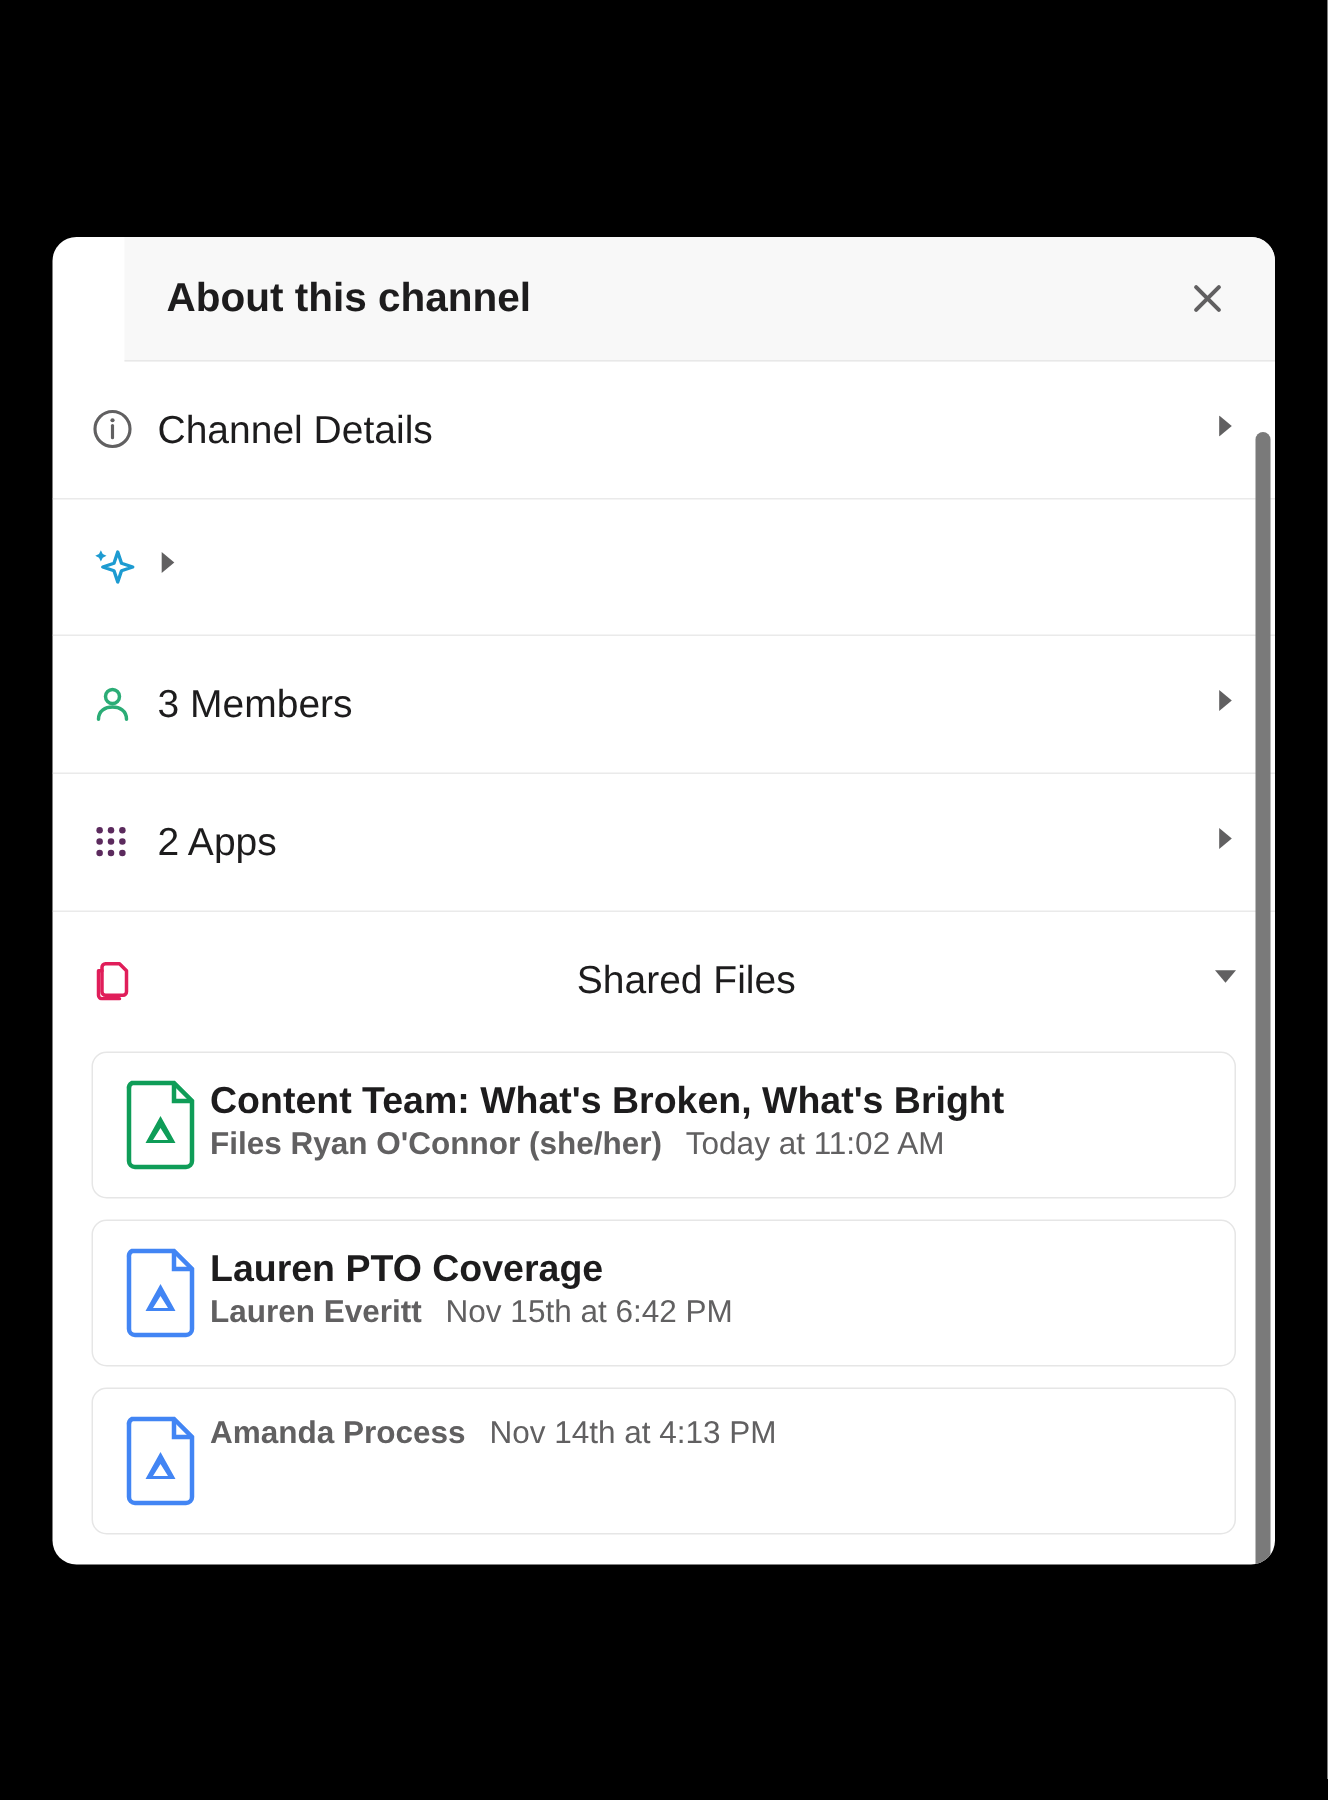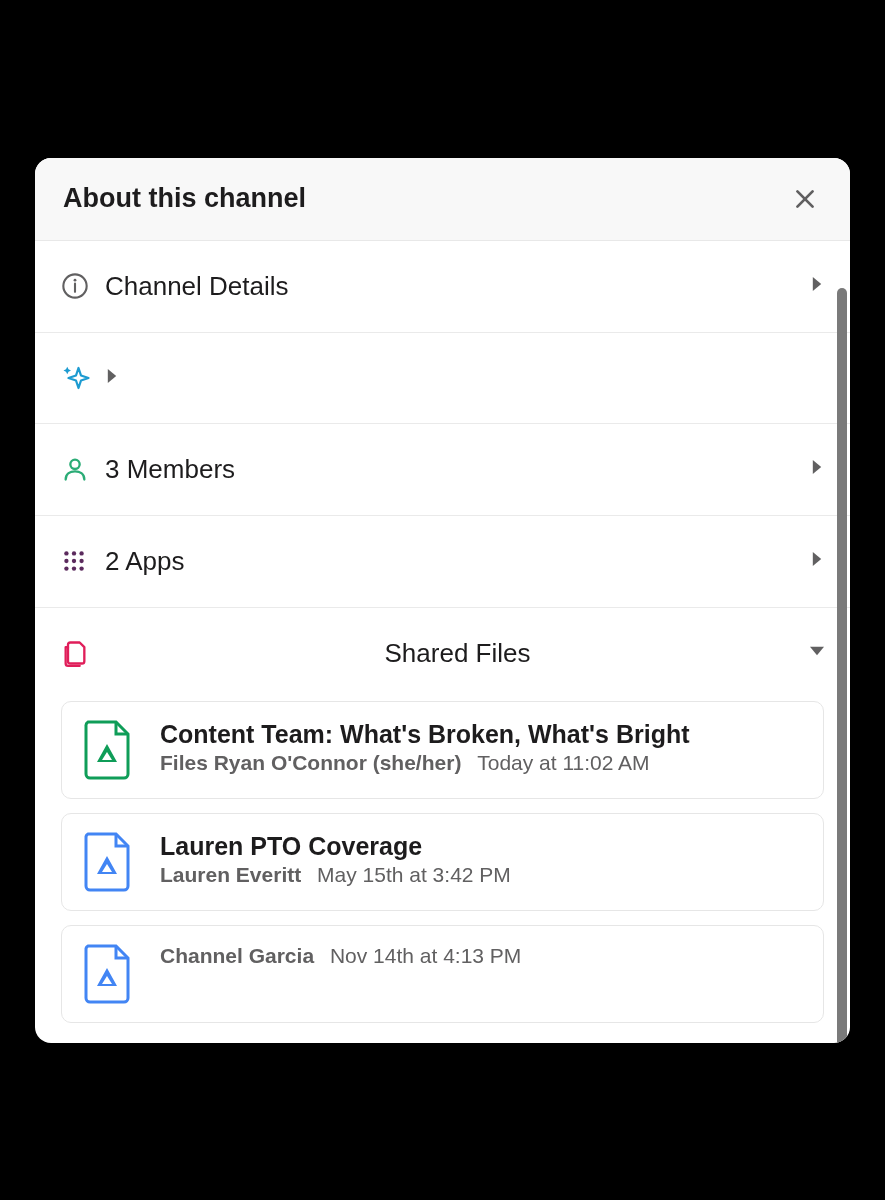--- a/index.html
+++ b/index.html
@@ -18,20 +18,21 @@
     overflow: hidden;
     position: relative;
   }
   .header {
     display: flex;
     align-items: center;
     justify-content: space-between;
     padding: 24px 28px 24px 28px;
     background: #f8f8f8;
     border-bottom: 1px solid #e8e8e8;
+    margin-left: 48px;
   }
   .header-title {
     font-size: 27px;
     font-weight: 800;
     color: #1d1c1d;
   }
   .close-btn {
     background: none;
     border: none;
     cursor: pointer;
@@ -65,21 +66,21 @@
   .section-row .chevron {
     color: #616061;
   }
   .file-card {
     border: 1px solid #e6e6e6;
     border-radius: 10px;
     margin: 14px 26px;
     padding: 18px 20px;
     display: flex;
     align-items: flex-start;
-    gap: 28px;
+    gap: 8px;
     cursor: pointer;
     background: #fff;
   }
   .file-icon {
     width: 50px;
     height: 60px;
     flex-shrink: 0;
   }
   .file-body { flex: 1; min-width: 0; }
   .file-title {
@@ -235,36 +236,36 @@
         <svg width="50" height="60" viewBox="0 0 50 60">
           <path d="M6 2 L34 2 L46 14 L46 54 A4 4 0 0 1 42 58 L8 58 A4 4 0 0 1 4 54 L4 6 A4 4 0 0 1 6 2 Z" fill="none" stroke="#4285f4" stroke-width="3"></path>
           <path d="M34 2 L34 14 L46 14" fill="none" stroke="#4285f4" stroke-width="3"></path>
           <path d="M25 24 L15 42 L35 42 Z M25 32 L30 40 L20 40 Z" fill="#4285f4"></path>
         </svg>
       </div>
       <div class="file-body">
         <div class="file-title">Lauren PTO Coverage</div>
         <div class="file-meta">
           <span class="author">Lauren Everitt</span>
-          <span class="time">May 15th at 3:42 PM</span>
+          <span class="time">Nov 15th at 6:42 PM</span>
         </div>
       </div>
     </div>
 
     <div class="file-card" style="margin-bottom:20px;">
       <div class="file-icon">
         <svg width="50" height="60" viewBox="0 0 50 60">
           <path d="M6 2 L34 2 L46 14 L46 54 A4 4 0 0 1 42 58 L8 58 A4 4 0 0 1 4 54 L4 6 A4 4 0 0 1 6 2 Z" fill="none" stroke="#4285f4" stroke-width="3"></path>
           <path d="M34 2 L34 14 L46 14" fill="none" stroke="#4285f4" stroke-width="3"></path>
           <path d="M25 24 L15 42 L35 42 Z M25 32 L30 40 L20 40 Z" fill="#4285f4"></path>
         </svg>
       </div>
       <div class="file-body">
         <div class="file-meta">
-          <span class="author">Channel Garcia</span>
+          <span class="author">Amanda Process</span>
           <span class="time">Nov 14th at 4:13 PM</span>
         </div>
       </div>
     </div>
 
   </div>
 
   <div class="scrollbar"></div>
 </div>
 

